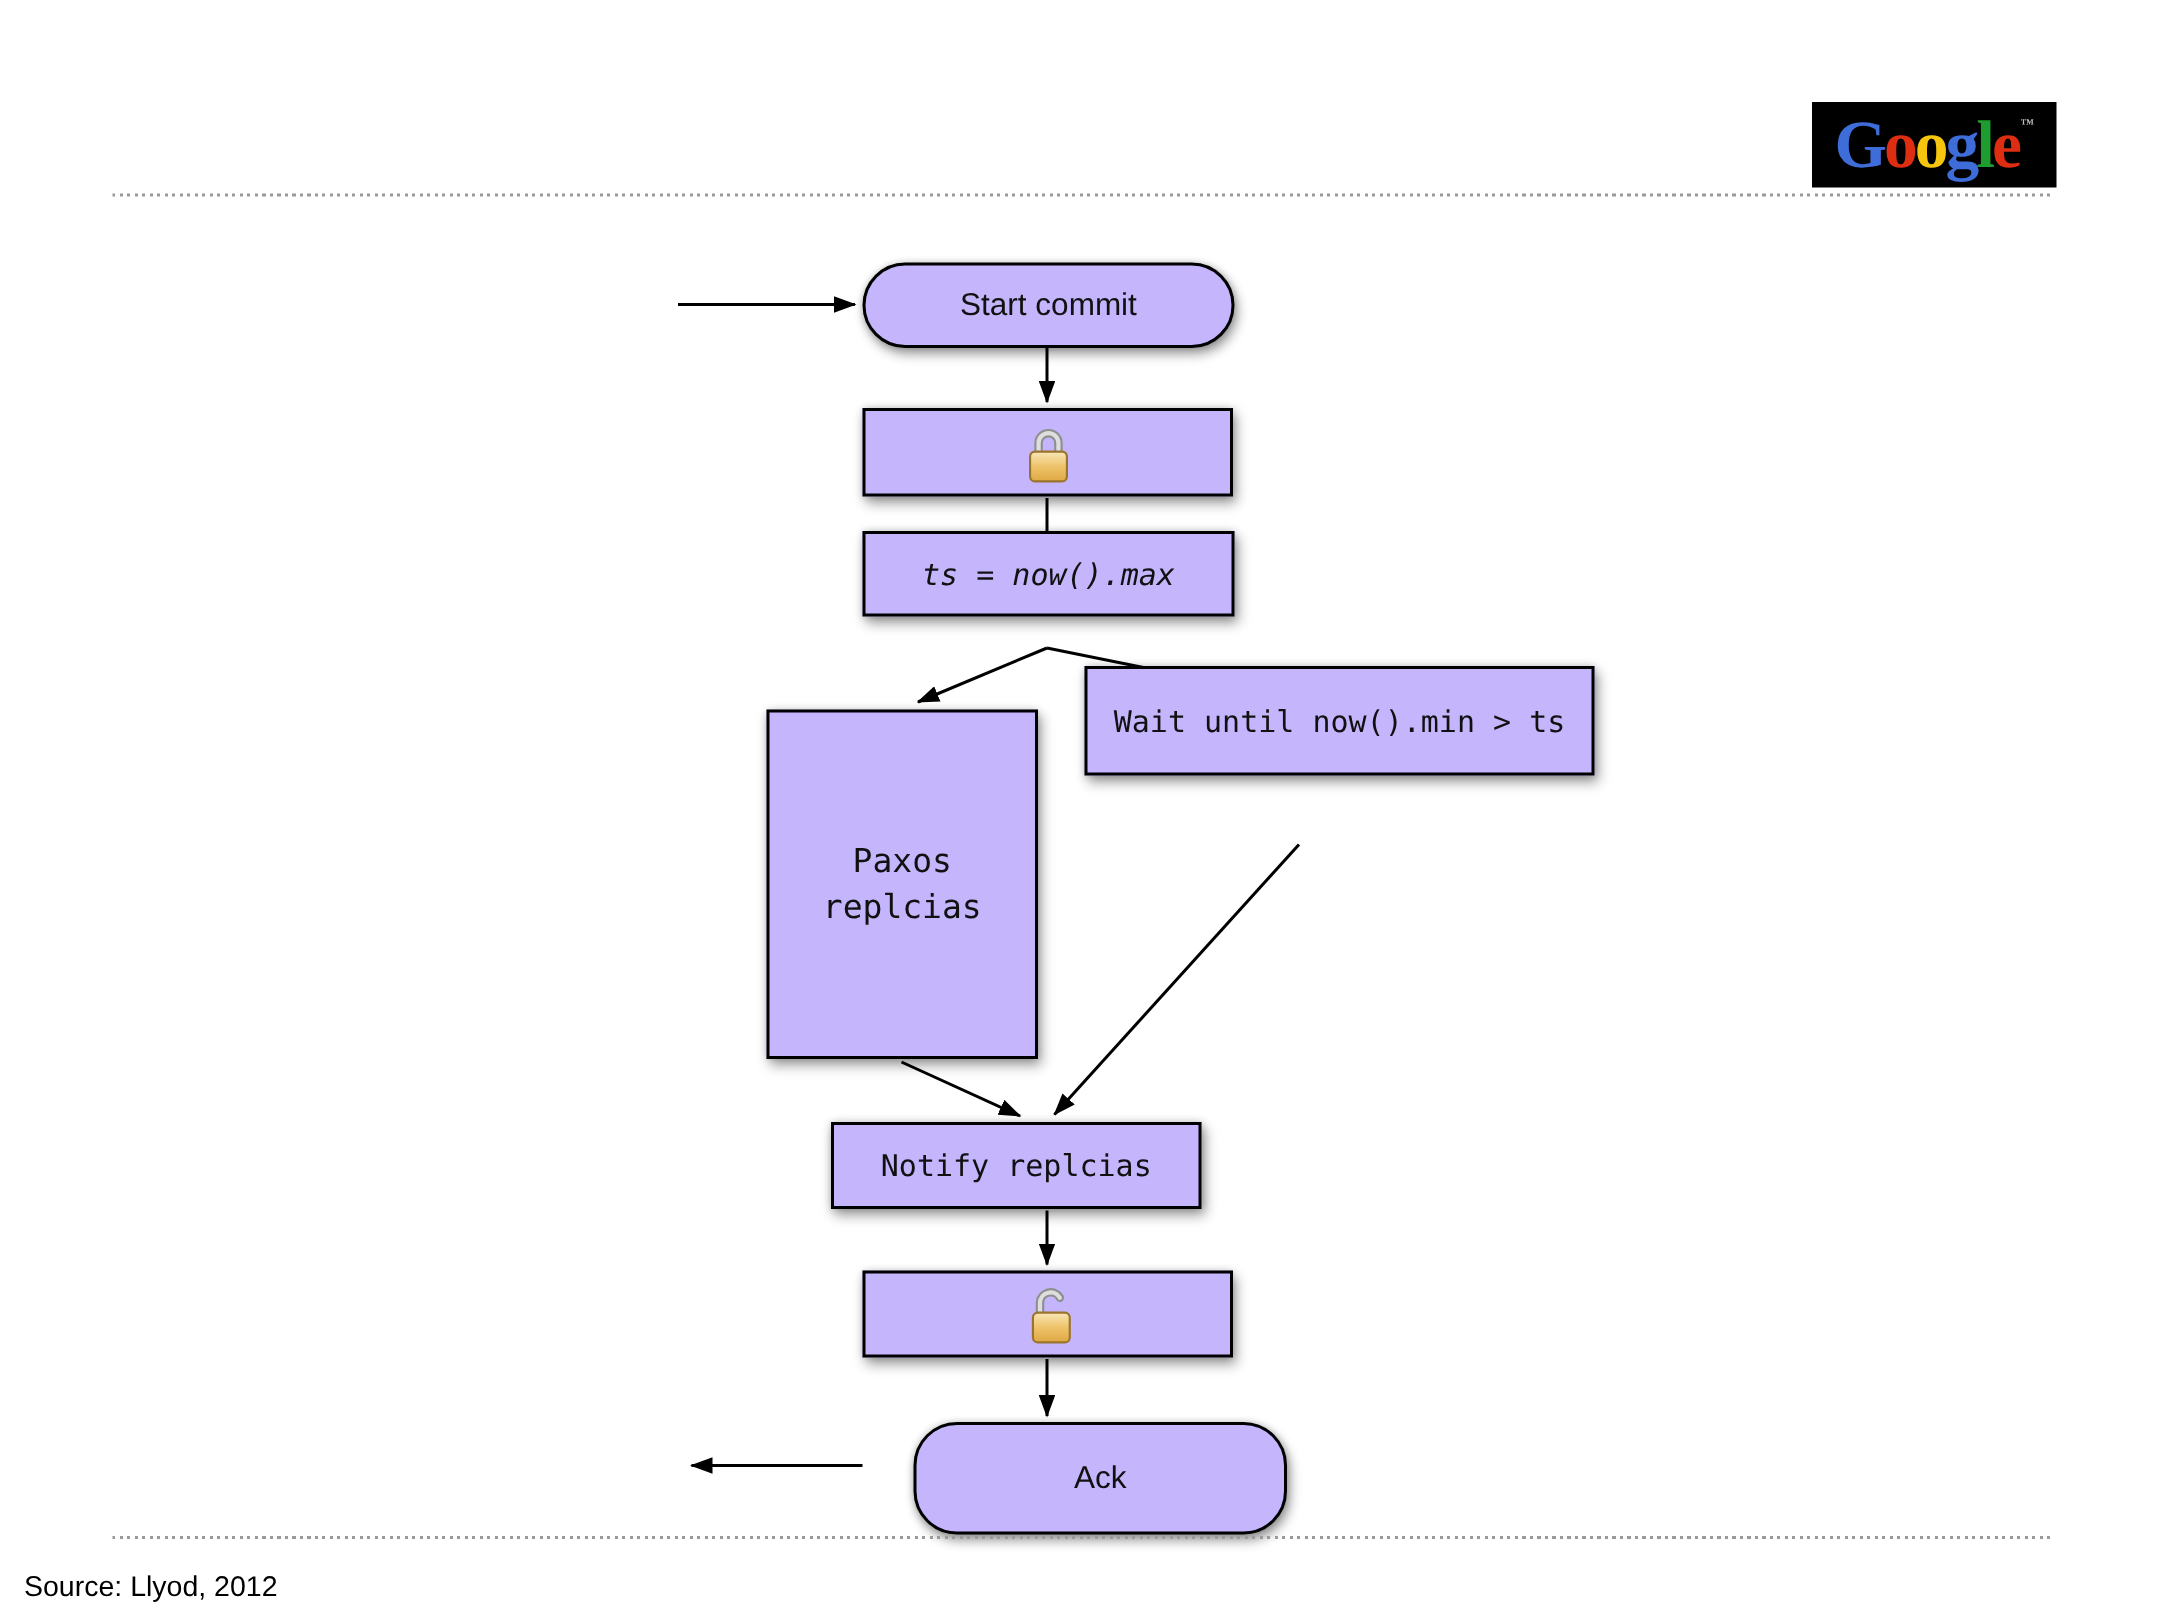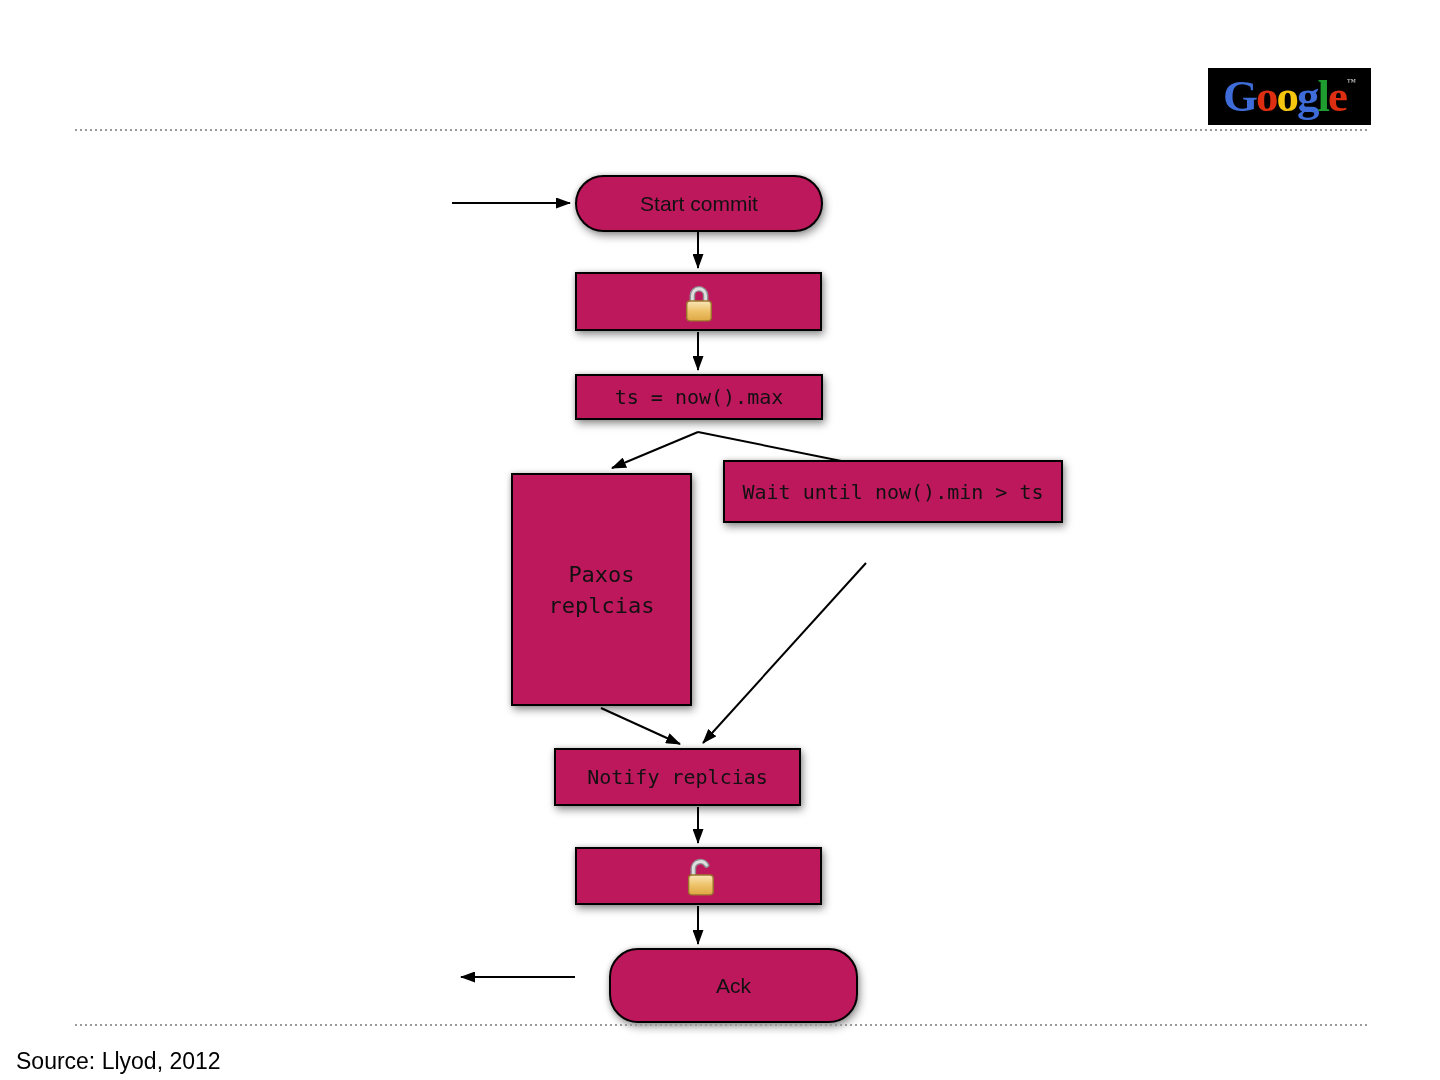--- a/index.html
+++ b/index.html
@@ -32,45 +32,45 @@
   .lg-0,.lg-3 { color:#3e6cd8; }
   .lg-1,.lg-5 { color:#dd2e12; }
   .lg-2 { color:#f6c50e; }
   .lg-4 { color:#1f9c2f; }
   .logo-tm { color:#bdbdbd; font-size:9px; margin-left:1px; transform:translateY(-26px); letter-spacing:0; }
 
   
   .edges { position:absolute; left:0; top:0; width:1440px; height:1080px; pointer-events:none; }
 
   .node {
-    position:absolute; background:#be185d; border:2px solid #000000;
+    position:absolute; background:#c4b5fd; border:2px solid #000000;
     display:flex; align-items:center; justify-content:center; text-align:center;
     box-shadow: 2px 4px 8px rgba(0,0,0,0.40), 0 0 5px rgba(0,0,0,0.18);
     box-sizing:border-box; color:#111;
   }
   .stadium { border-radius:29px; }
   .lbl-sans { font-family:"Liberation Sans", sans-serif; font-size:21px; }
   .lbl-mono { font-family:"DejaVu Sans Mono", monospace; font-size:20px; }
 
   .n-start  { left:575px; top:175px; width:248px; height:57px; }
   .n-lock   { left:575px; top:272px; width:247px; height:59px; }
-  .n-assign { left:575px; top:374px; width:248px; height:46px; }
+  .n-assign { left:575px; top:354px; width:248px; height:57px;font-style:italic; }
   .n-paxos  { left:511px; top:473px; width:181px; height:233px; }
   .n-paxos .lbl-mono { font-size:22px; line-height:31px; width:150px; }
-  .n-wait   { left:723px; top:460px; width:340px; height:63px;text-align:center; }
+  .n-wait   { left:723px; top:444px; width:340px; height:73px;text-align:center; }
   .n-notify { left:554px; top:748px; width:247px; height:58px; }
   .n-unlock { left:575px; top:847px; width:247px; height:58px; }
   .n-ack    { left:609px; top:948px; width:249px; height:75px; }
 
   .lock-svg { display:block; }
 
   
   .source {
     position:absolute; left:16px; top:1048px;
-    font-size:23px; color:#000000; font-family:"Liberation Sans", sans-serif;
+    font-size:19px; color:#000000; font-family:"Liberation Sans", sans-serif;
   }
 </style>
 </head>
 <body>
 
 <div class="slide">
 
   <div class="dotted-rule rule-top"></div>
 
   <div class="logo">

